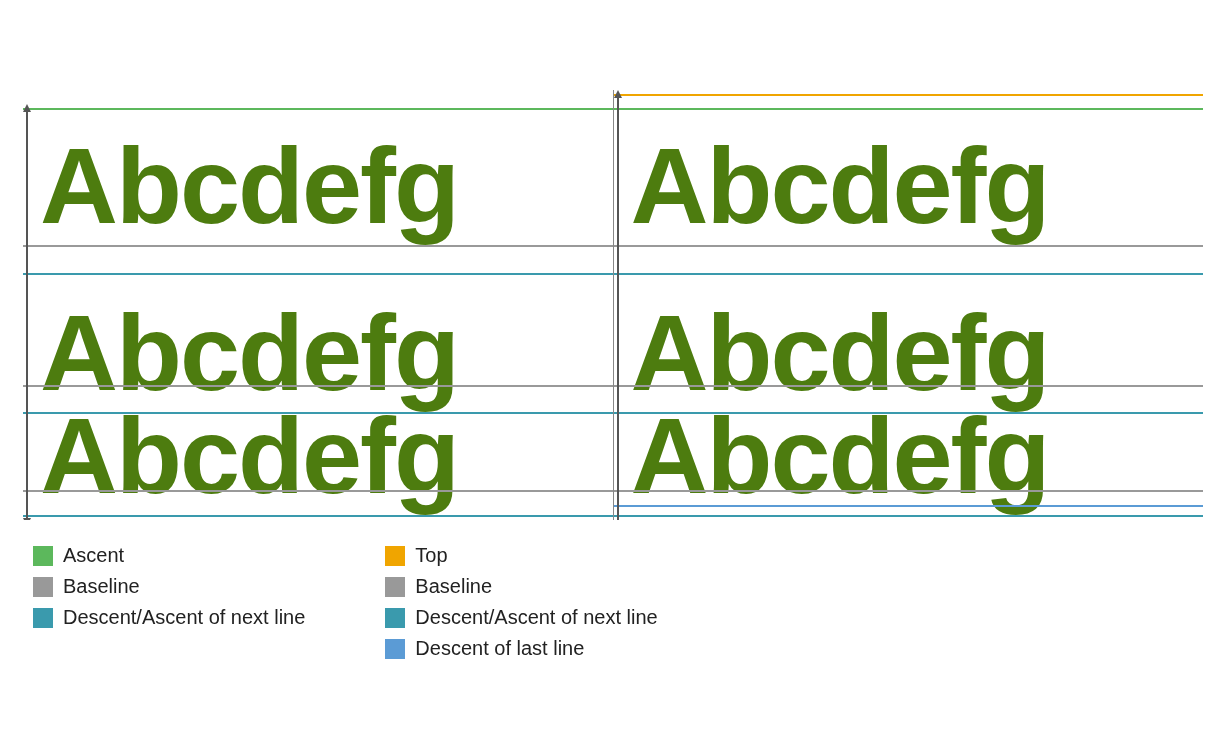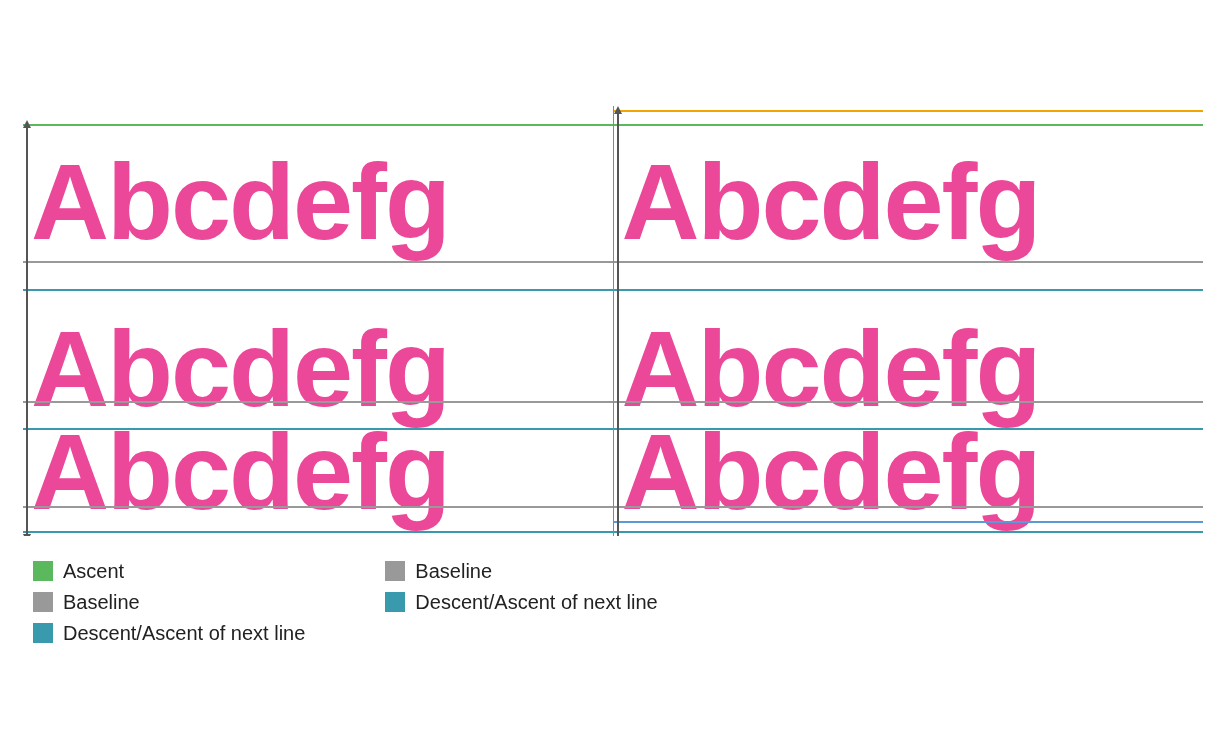--- a/index.html
+++ b/index.html
@@ -29,24 +29,25 @@
       flex: 1;
       height: 430px;
       overflow: hidden;
     }
     .diagram-left {
       border-right: 1px solid #888;
     }
     .big-text {
       font-size: 108px;
       font-weight: 900;
-      color: #ec4899;
+      color: #4d7c0f;
       letter-spacing: -2px;
       line-height: 1;
       font-family: Arial, Helvetica, sans-serif;
+      margin-left: 9px;
     }
     
     
     .line {
       position: absolute;
       left: 0; right: 0;
       height: 2px;
     }
 
     
@@ -136,22 +137,30 @@
           <div class="legend-swatch" style="background-color: rgb(153, 153, 153);"></div>
           <span>Baseline</span>
         </div>
         <div class="legend-item">
           <div class="legend-swatch" style="background-color: rgb(58, 154, 173);"></div>
           <span>Descent/Ascent of next line</span>
         </div>
       </div>
     <div class="legend-col" id="right-legend">
         <div class="legend-item">
+          <div class="legend-swatch" style="background-color: rgb(240, 165, 0);"></div>
+          <span>Top</span>
+        </div>
+        <div class="legend-item">
           <div class="legend-swatch" style="background-color: rgb(153, 153, 153);"></div>
           <span>Baseline</span>
         </div>
         <div class="legend-item">
           <div class="legend-swatch" style="background-color: rgb(58, 154, 173);"></div>
           <span>Descent/Ascent of next line</span>
         </div>
+        <div class="legend-item">
+          <div class="legend-swatch" style="background-color: rgb(91, 155, 213);"></div>
+          <span>Descent of last line</span>
+        </div>
       </div>
   </div>
 </div>
 
 </body></html>

